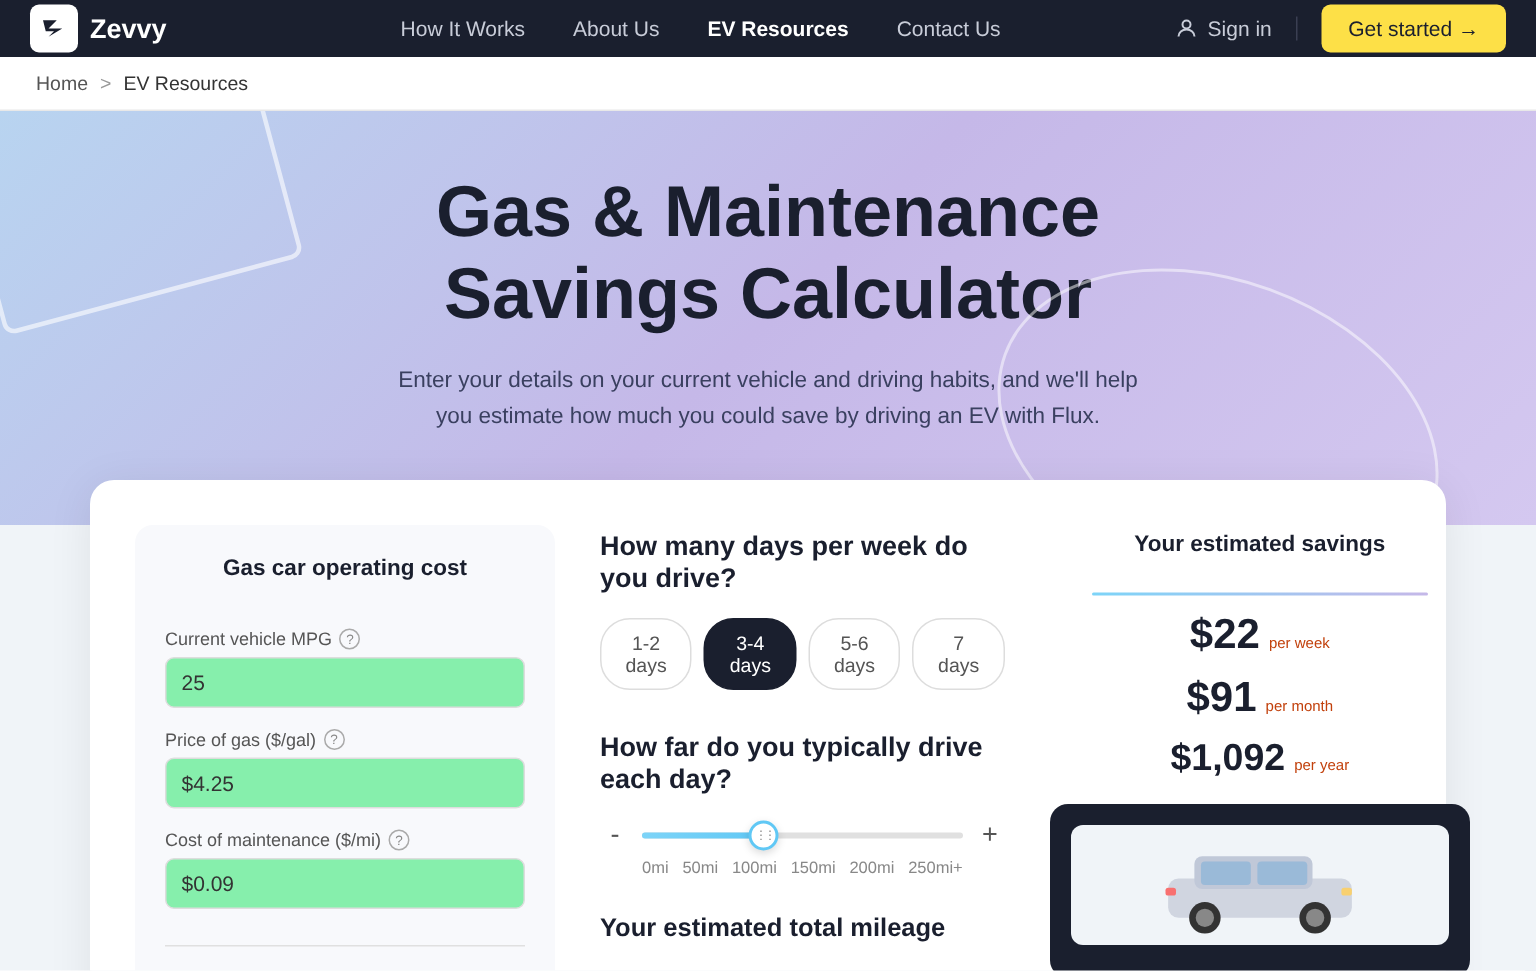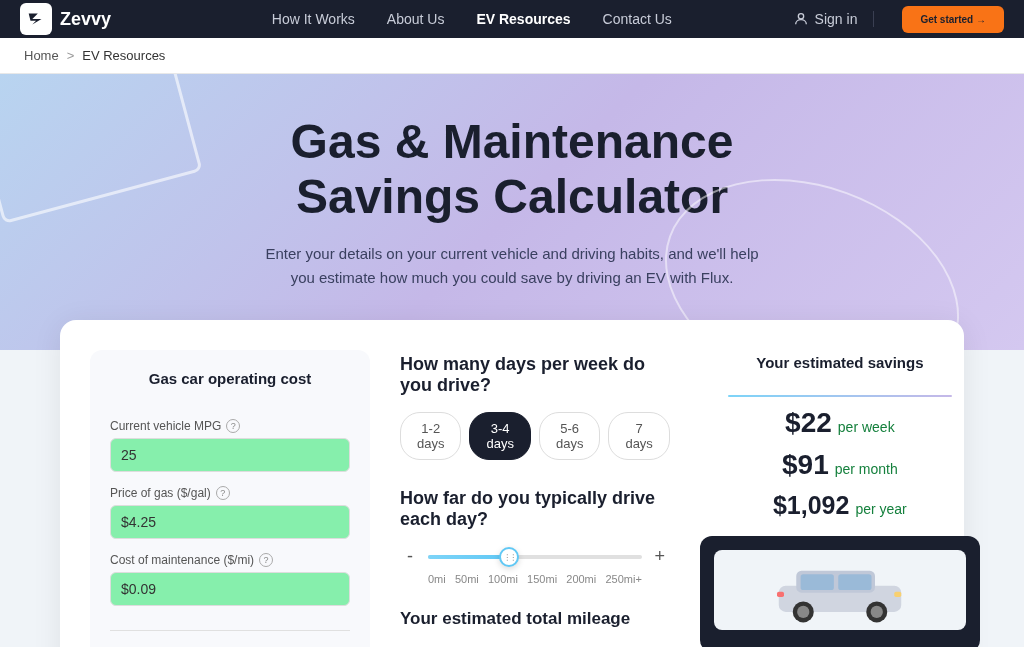--- a/index.html
+++ b/index.html
@@ -43,40 +43,40 @@
     .nav-link {
       color: #c8ccd8;
       text-decoration: none;
       font-size: 14px;
       cursor: pointer;
     }
     .nav-link.active { color: white; font-weight: 600; }
     .nav-right {
       display: flex;
       align-items: center;
-      gap: 28px;
+      gap: 16px;
     }
     .nav-signin {
       display: flex;
       align-items: center;
       gap: 6px;
       color: #c8ccd8;
       font-size: 14px;
       cursor: pointer;
       border-right: 1px solid #3a3f52;
       padding-right: 16px;
     }
     .nav-get-started {
-      background: #f97316;
+      background: #fde047;
       color: #1a1f2e;
       border: none;
       padding: 8px 18px;
       border-radius: 6px;
-      font-size: 10px;
-      font-weight: 700;
+      font-size: 14px;
+      font-weight: 400;
       cursor: pointer;
       display: flex;
       align-items: center;
       gap: 4px;
     }
 
     
     .breadcrumb {
       background: white;
       padding: 10px 24px;
@@ -311,22 +311,22 @@
       gap: 6px;
       margin-bottom: 10px;
     }
     .savings-amount {
       font-size: 28px;
       font-weight: 800;
       color: #1a1f2e;
     }
     .savings-amount.large { font-size: 25px; }
     .savings-period {
-      font-size: 14px;
-      color: #15803d;
+      font-size: 10px;
+      color: #c2410c;
     }
     .savings-divider {
       width: 80%;
       margin: 0 auto 10px;
       height: 2px;
       background: linear-gradient(to right, #7dd4f8, #c5b8e8);
       border-radius: 2px;
     }
     .car-card {
       background: #1a1f2e;

